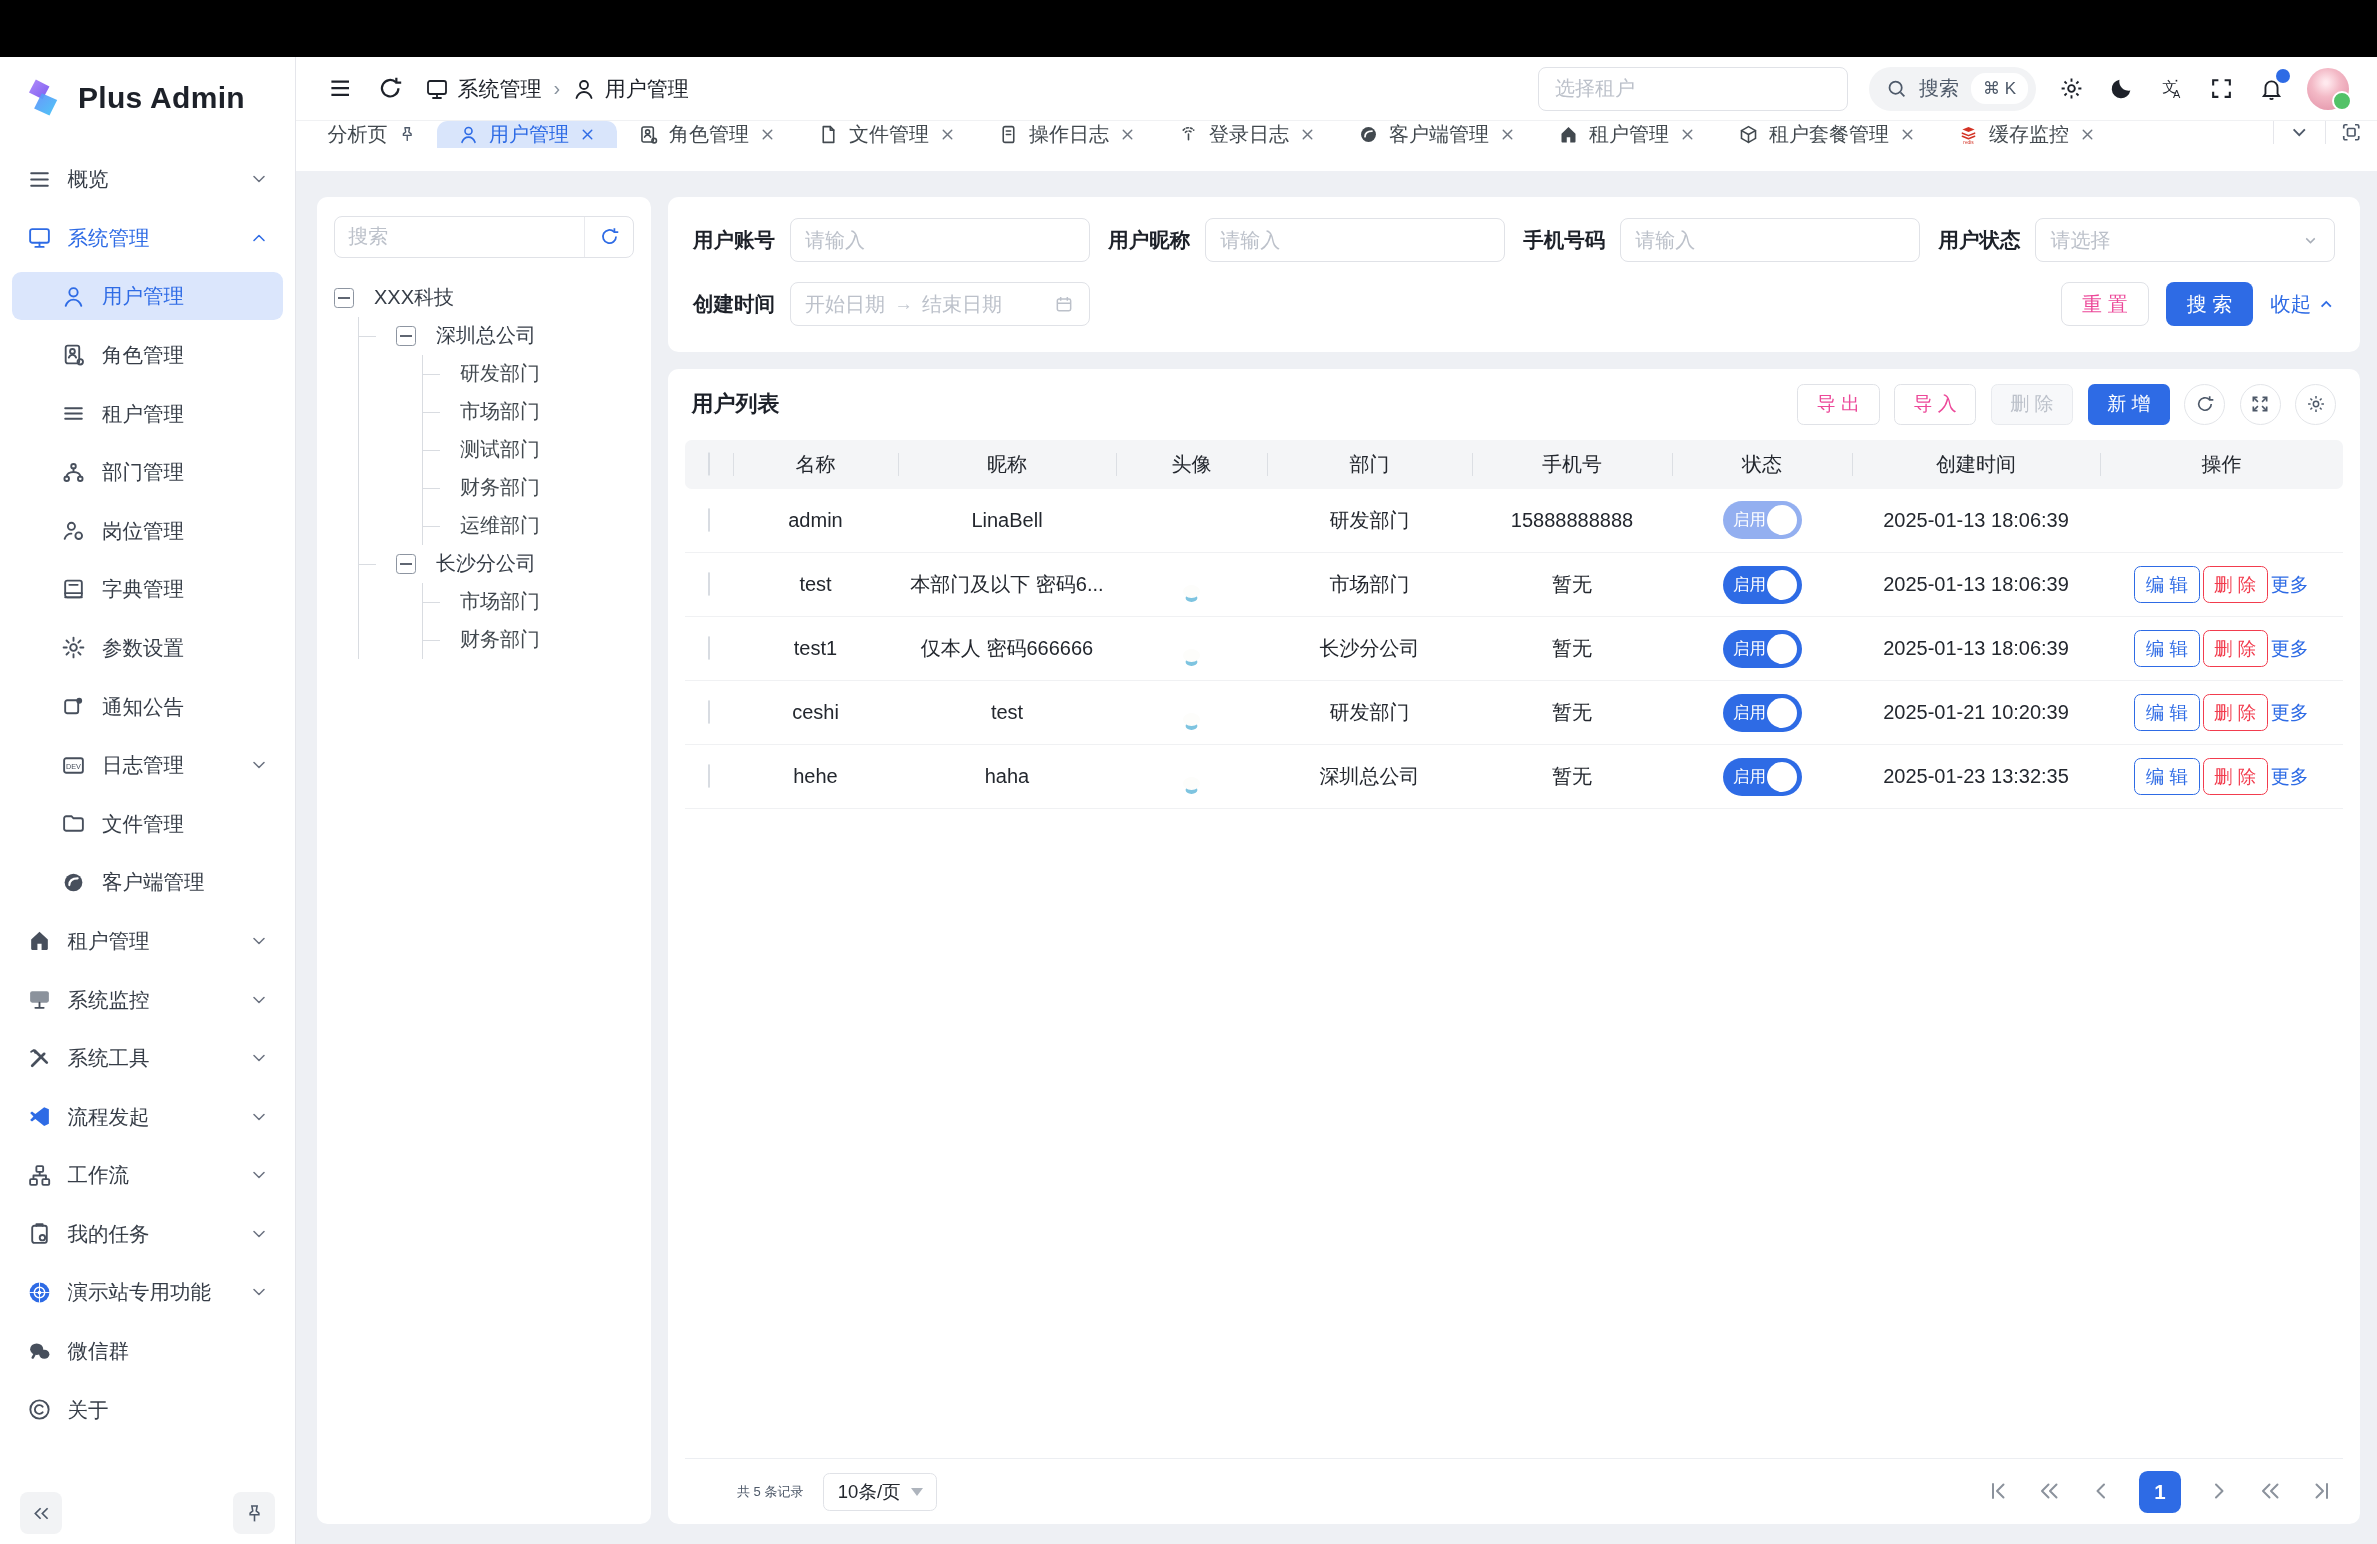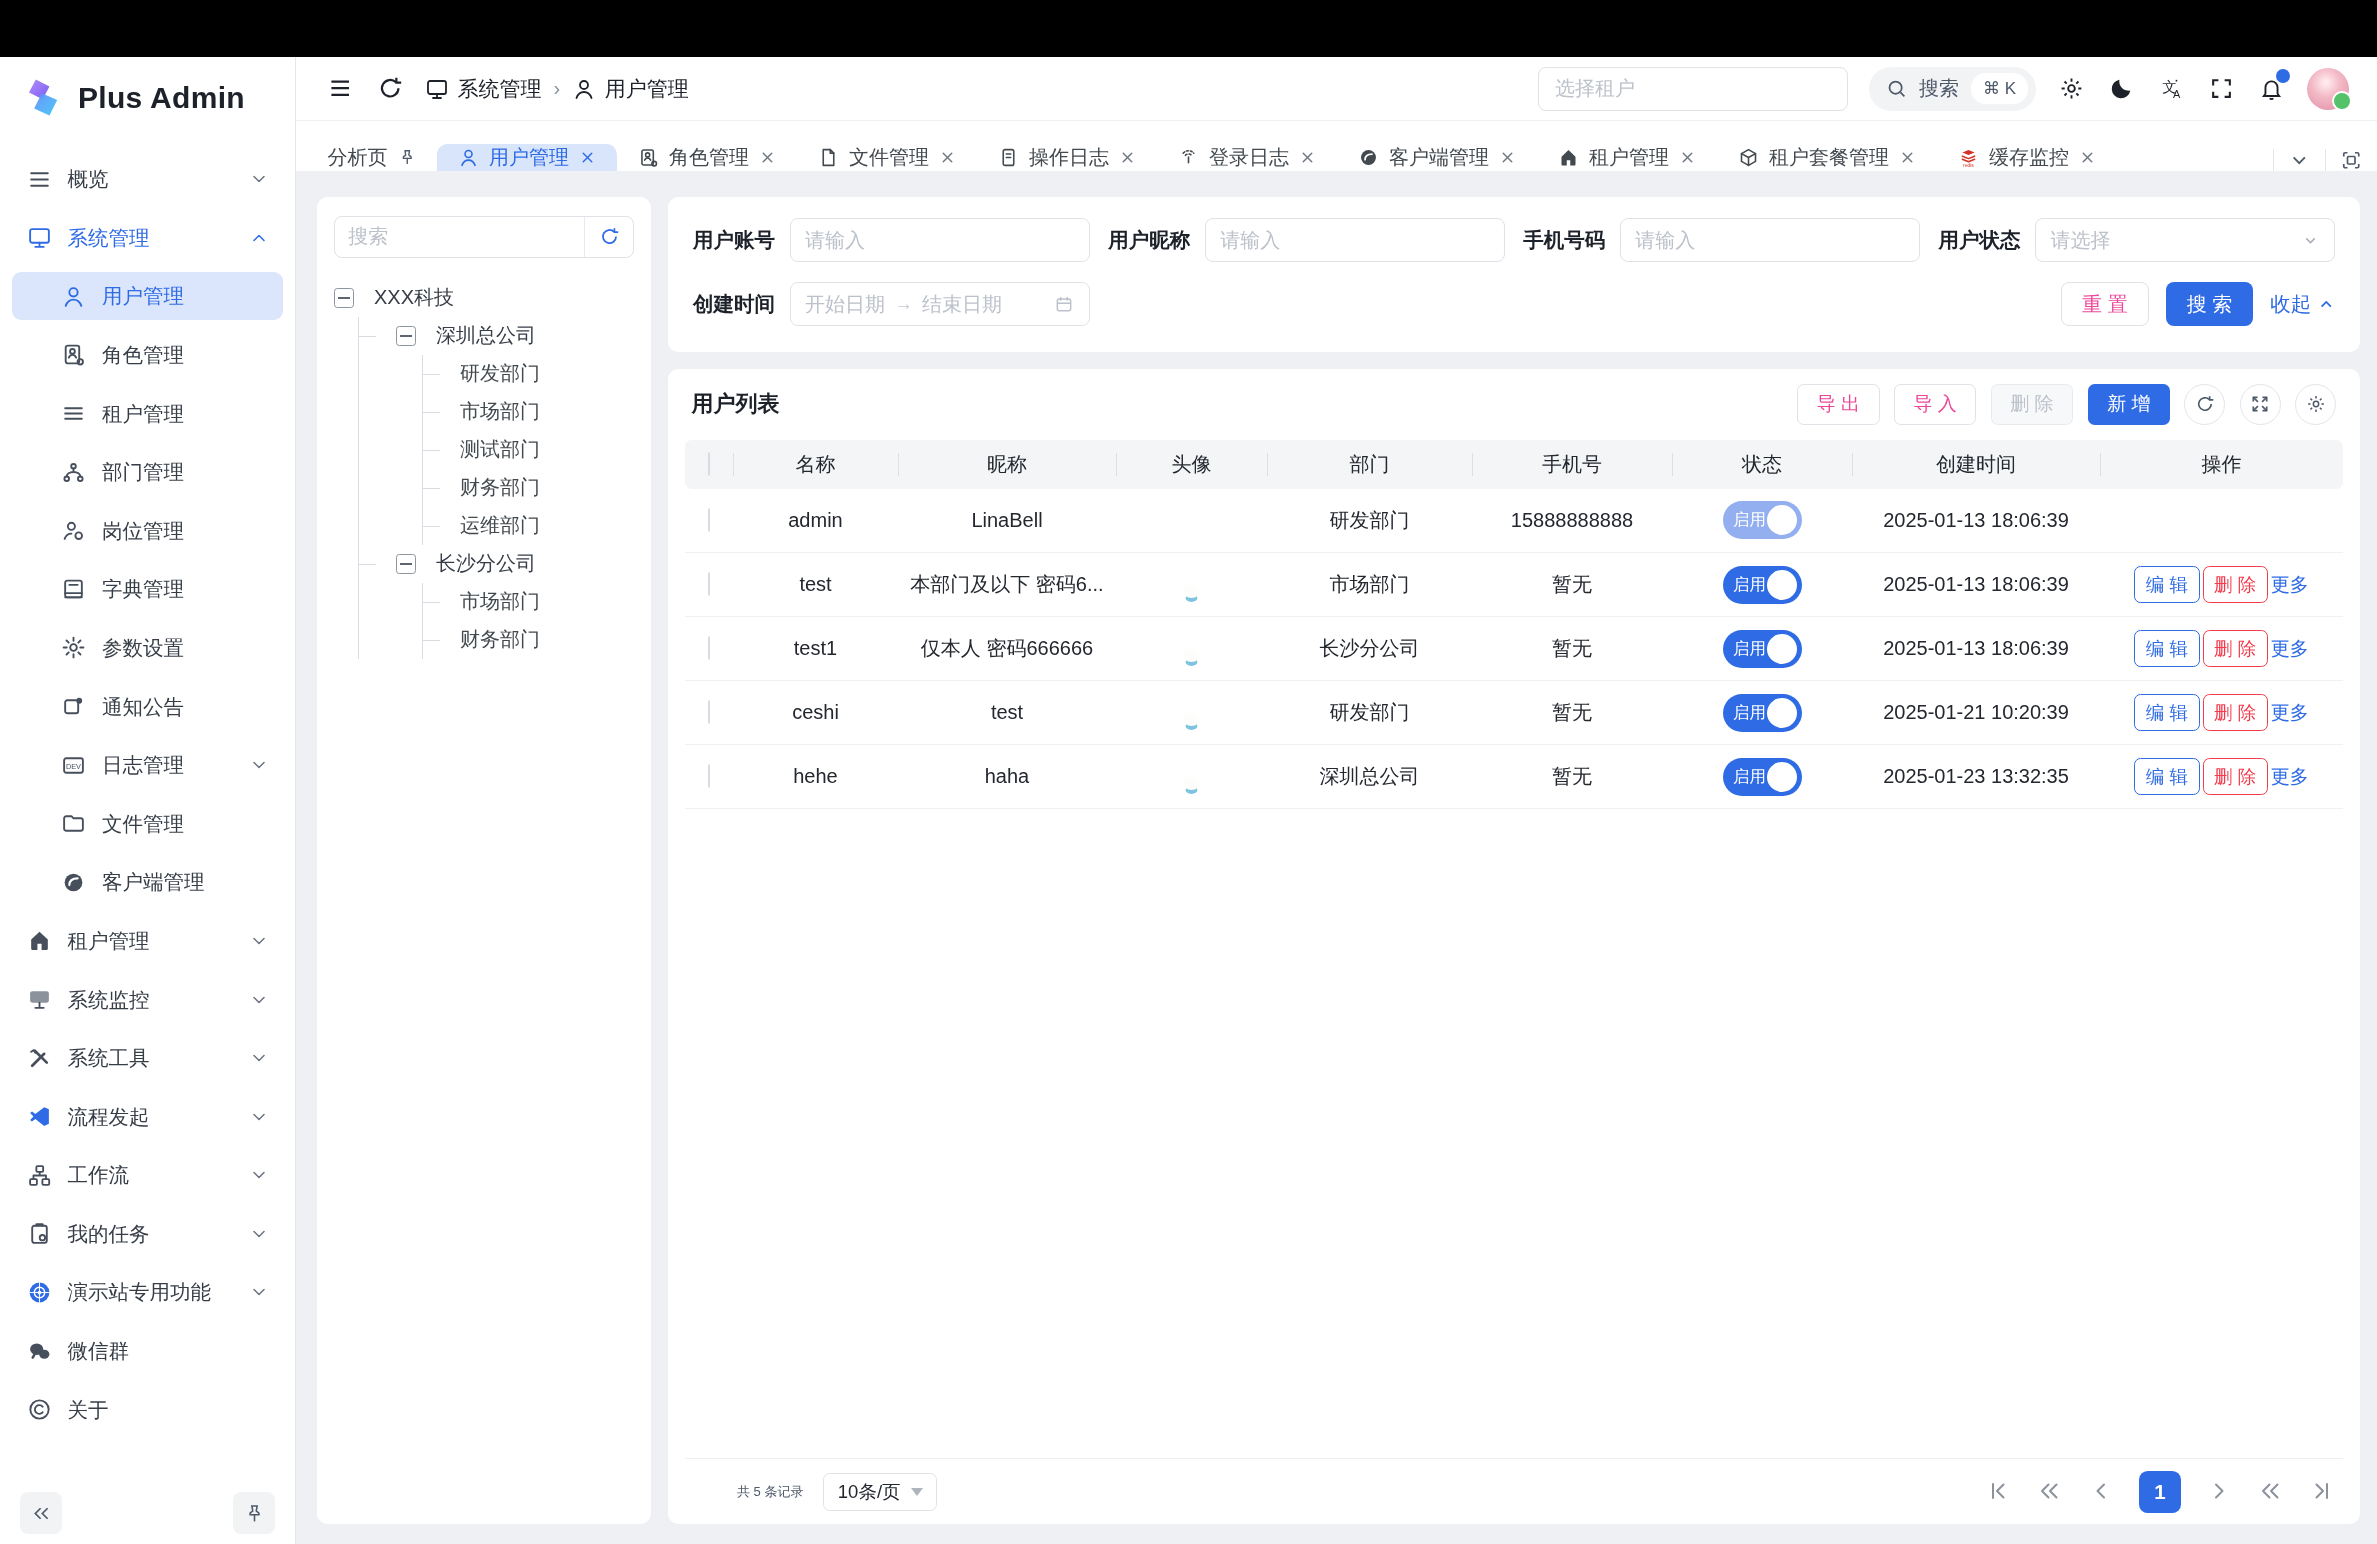--- a/index.html
+++ b/index.html
@@ -43,21 +43,21 @@
   .search-pill { height:44px; background:#f2f3f5; border-radius:22px; display:flex; align-items:center; gap:12px; padding:0 8px 0 17px; color:#4e5969; font-size:20px; cursor:pointer; }
   .search-pill svg { width:21px; height:21px; }
   .kbd { background:#fff; border-radius:14.5px; padding:5.3px 12px; font-size:17px; color:#4e5969; }
   .top-icon { width:29px; height:29px; color:#1d2129; display:flex; align-items:center; justify-content:center; cursor:pointer; position:relative; }
   .top-icon svg { width:25px; height:25px; }
   .bell-dot { position:absolute; top:-5.3px; right:-4px; width:14.5px; height:14.5px; border-radius:50%; background:#2e6be5; }
   .avatar-top { width:42px; height:42px; border-radius:50%; background:radial-gradient(circle at 45% 35%, #ffe9ee 5%, #f3b9c6 40%, #e89fb2 75%, #d98ba1); position:relative; cursor:pointer; flex:none; }
   .avatar-top::after { content:""; position:absolute; right:-2.6px; bottom:-1.3px; width:16px; height:16px; border-radius:50%; background:#53c268; border:2.6px solid #fff; }
 
   
-  .tabbar { height:51px; background:#fff; display:flex; align-items:flex-end; flex:none; border-top:0.7px solid #f0f1f3; }
+  .tabbar { height:51px; background:#fff; display:flex; align-items:flex-start; flex:none; border-top:0.7px solid #f0f1f3; }
   .tabs { display:flex; flex:1; min-width:0; padding-left:10.6px; }
   .tab { display:flex; align-items:center; gap:10px; padding:0 21px; font-size:20px; color:#42494f; position:relative; cursor:pointer; white-space:nowrap; }
   .tab::after { content:""; position:absolute; right:0; top:16px; bottom:16px; width:0.7px; background:#e5e6eb; }
   .tab:last-child::after, .tab.active::after { display:none; }
   .tab.active { background:#d9e5fb; color:#2e6be5; border-radius:10.6px 10.6px 0 0; }
   .tab .t-icon { width:21px; height:21px; display:flex; }
   .tab .t-pin { width:18.5px; height:18.5px; color:#4e5969; }
   .tab .t-close { width:17px; height:17px; color:#6f7680; }
   .tab.active .t-close { color:#2e6be5; }
   .tabbar-right { display:flex; flex:none; }

